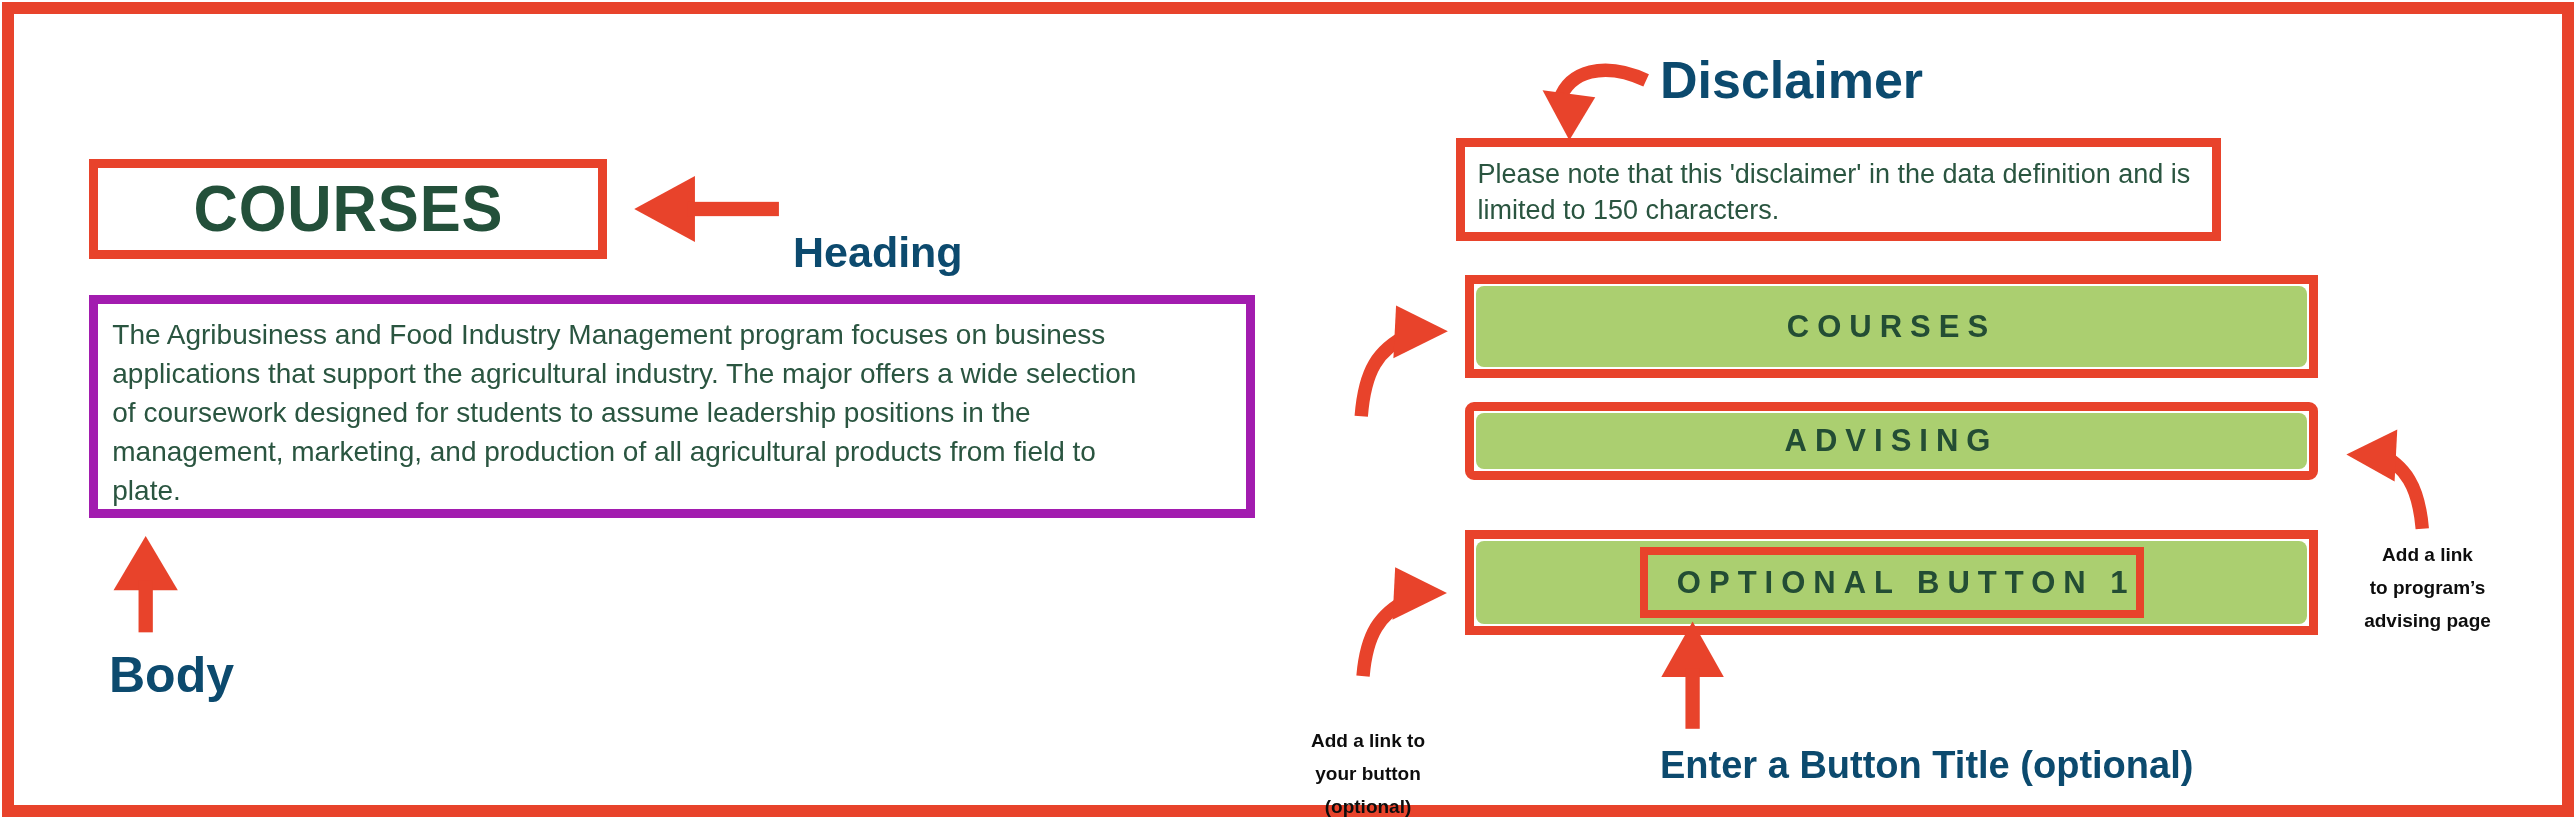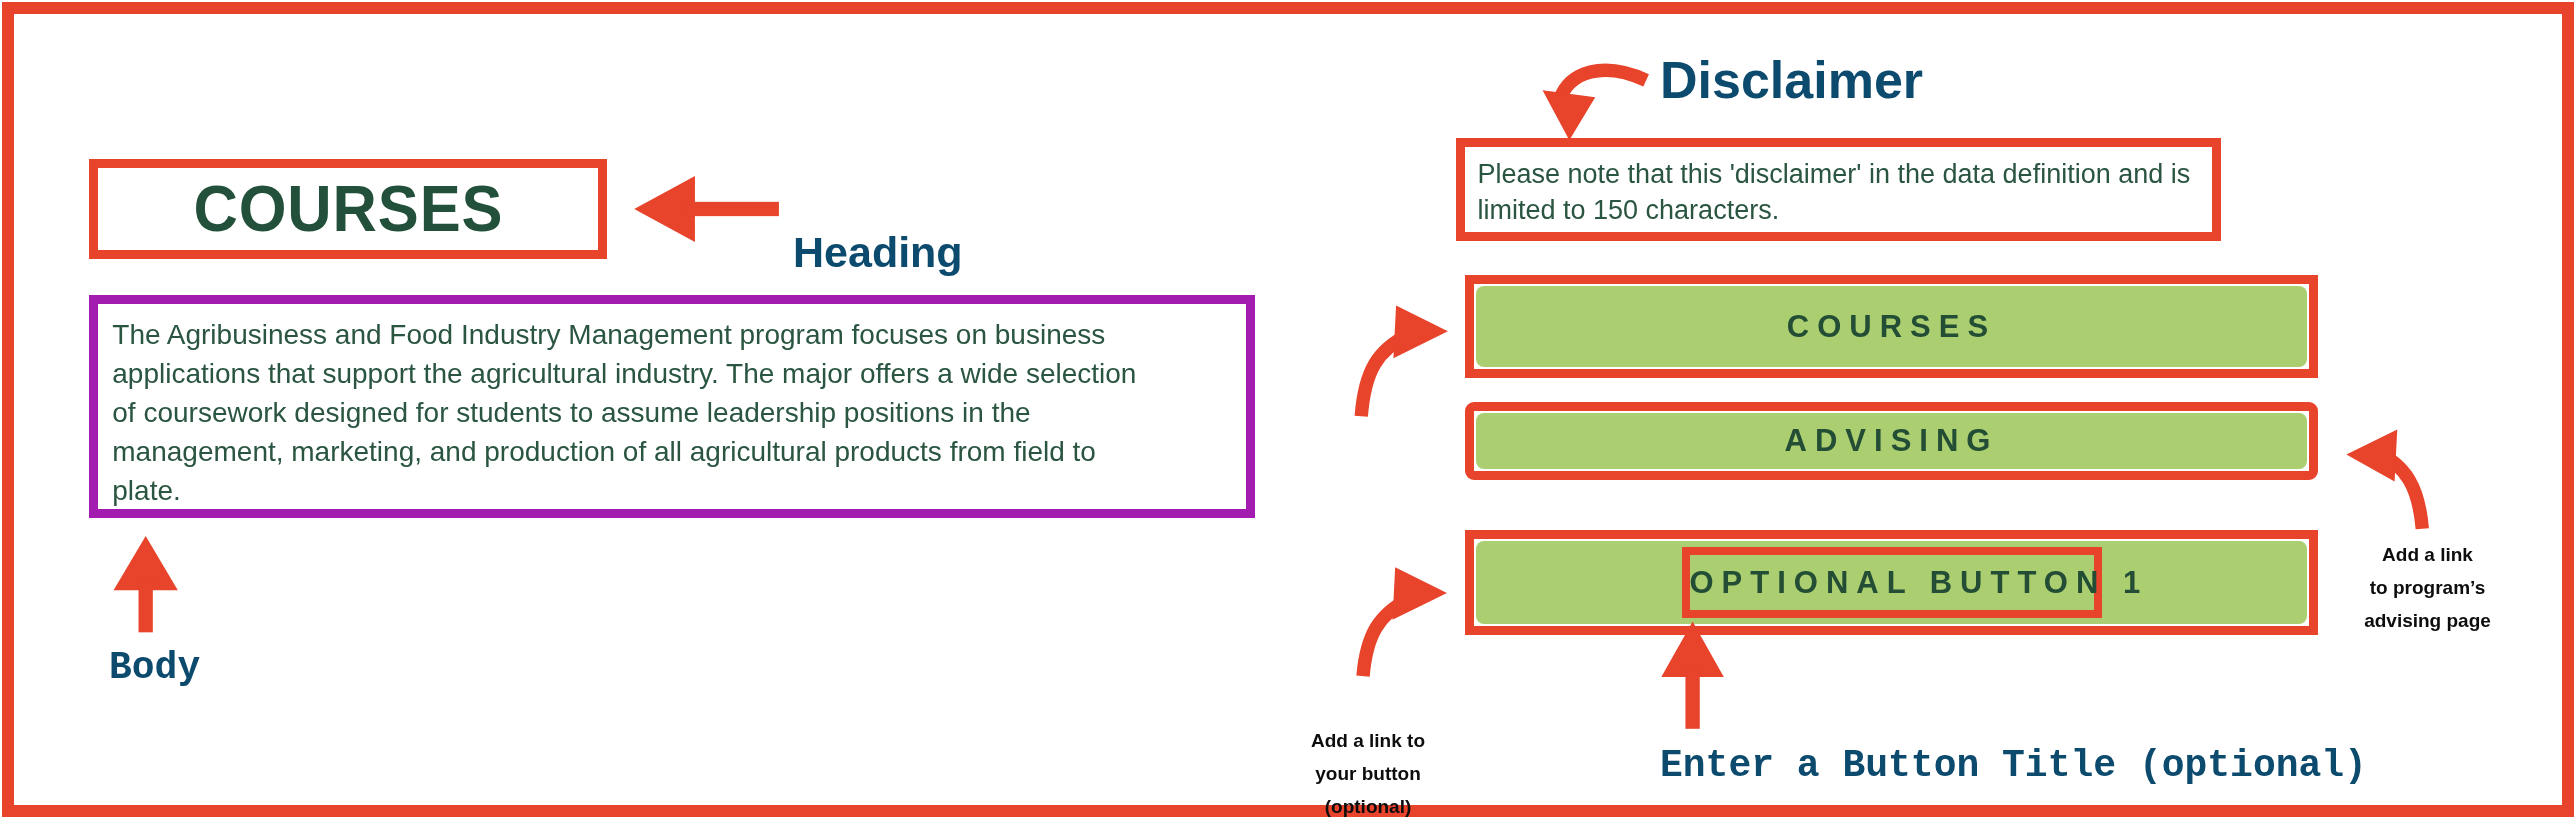--- a/index.html
+++ b/index.html
@@ -24,21 +24,21 @@
   }
   .annot{color:#0c4a6e;font-weight:bold;}
   .heading-label{left:793px;top:184px;font-size:43px;margin-top:44px;}
   .body-box{
     left:89px;top:295px;width:1166px;height:223px;
     border:9px solid #a21caf;padding:10.7px 14.3px;
   }
   .body-text{
     color:#2A5540;font-size:28px;line-height:39px;white-space:pre-line;
   }
-  .body-label{left:109px;top:646px;font-size:38px;font-family:Liberation Mono, monospace;}
+  .body-label{left:109px;top:646px;font-size:50px;}
 
   
   .disclaimer-label{left:1660px;top:50px;font-size:52px;}
   .disclaimer-box{
     left:1456px;top:138px;width:765px;height:103px;
     border:9px solid #E8432B;padding:9px 12.5px 0 12.5px;
   }
   .disclaimer-text{color:#2A5540;font-size:27px;line-height:36px;white-space:pre-line;}
 
   .btn-row{
@@ -49,30 +49,30 @@
   .btn-row.r2{top:402px;height:78px;border-radius:9px;}
   .btn-row.r3{top:530px;height:105px;}
   .btn-green{
     width:100%;height:100%;background:#ABCF70;border-radius:8px;
     display:flex;align-items:center;justify-content:center;
   }
   .btn-text{
     color:#234D34;font-weight:bold;font-size:31px;letter-spacing:8px;white-space:nowrap;
   }
   .btn-inner-box{
-    width:420px;height:71px;border:8px solid #E8432B;
-    display:flex;align-items:center;justify-content:flex-start;box-sizing:border-box;
+    width:504px;height:71px;border:8px solid #E8432B;
+    display:flex;align-items:center;justify-content:flex-end;box-sizing:border-box;padding-left:23px;
   }
   .small-label{
     color:#0d0d0d;font-weight:bold;font-size:19px;line-height:33px;
     text-align:center;white-space:pre-line;
   }
   .advising-label{left:2329px;top:538px;width:197px;}
   .button-link-label{left:1281px;top:724px;width:174px;}
-  .button-title-label{left:1660px;top:744px;font-size:38px;font-family:Liberation Mono, monospace;}
+  .button-title-label{left:1660px;top:744px;font-size:38px;}
 
   svg.arrows{position:absolute;left:0;top:0;pointer-events:none;}
   .ar{fill:#E8432B;}
   .ar-stroke{fill:none;stroke:#E8432B;stroke-width:15px;}
 </style>
 </head>
 <body>
 
 <div class="frame"></div>
 

